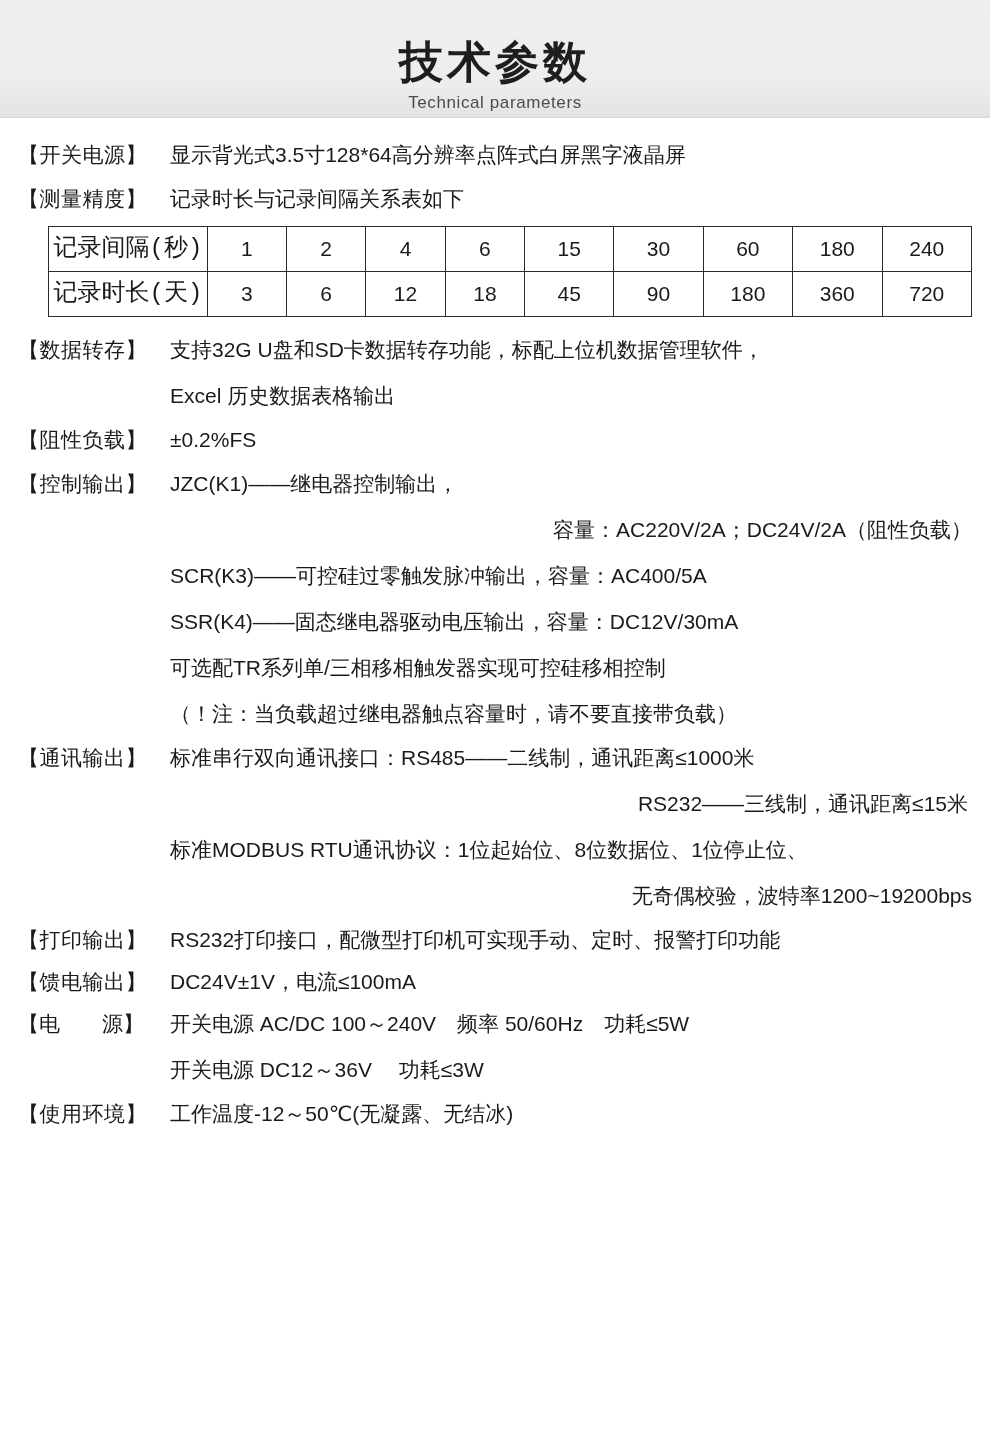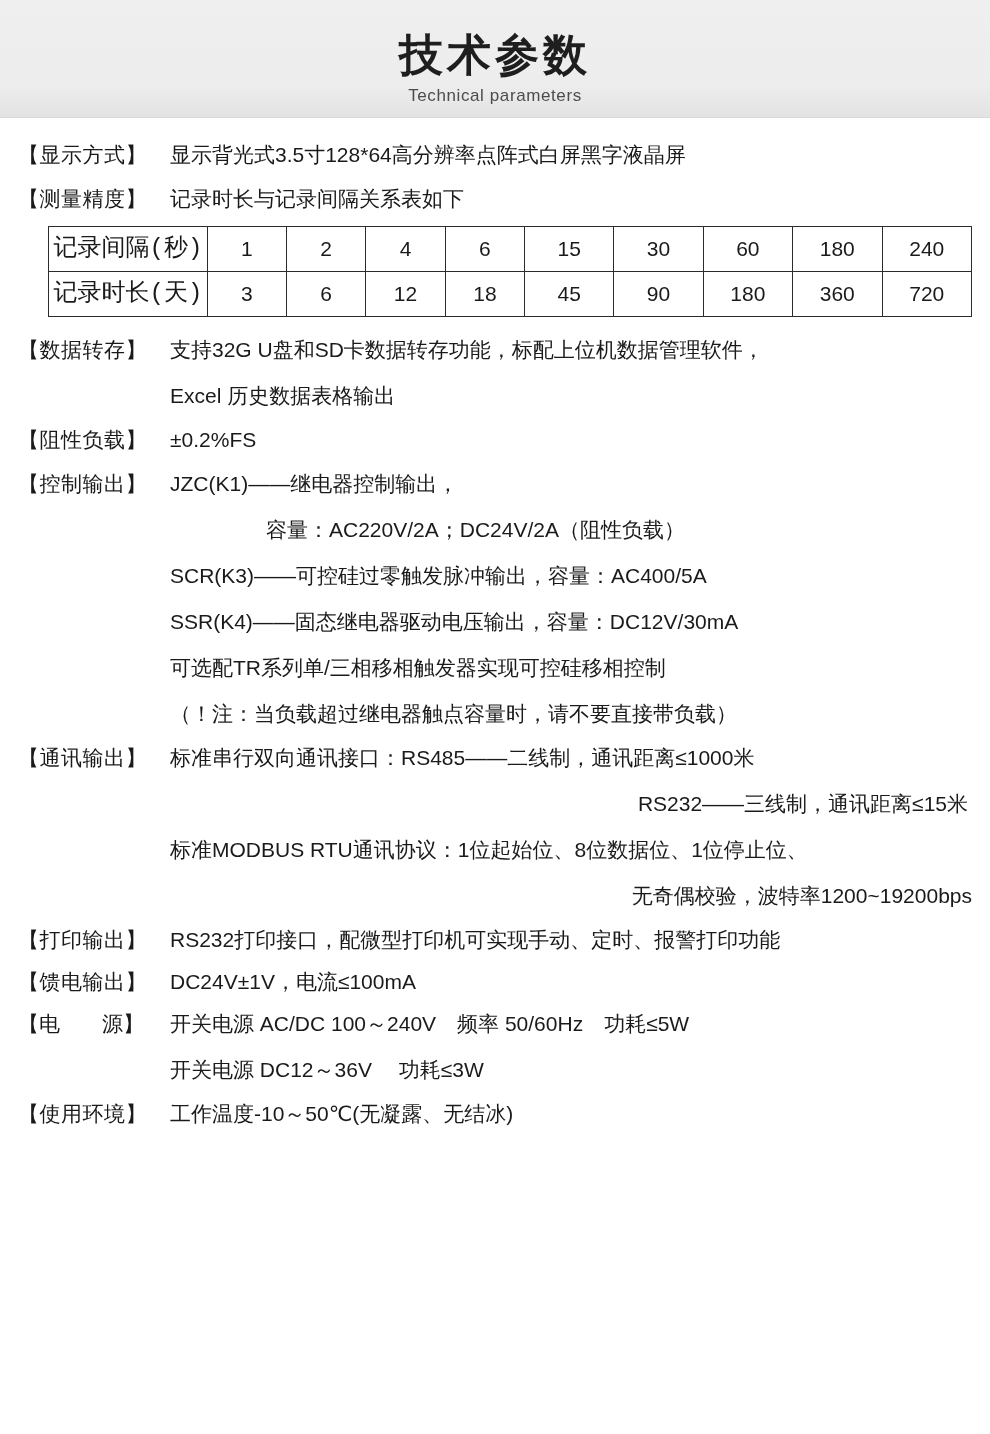--- a/index.html
+++ b/index.html
@@ -19,21 +19,21 @@
   .banner {
     width: 990px;
     height: 118px;
     background: linear-gradient(to bottom, #efefef 0%, #ededed 72%, #e3e3e3 100%);
     border-bottom: 1px solid #d9d9d9;
     box-sizing: border-box;
     display: flex;
     flex-direction: column;
     align-items: center;
     justify-content: flex-start;
-    padding-top: 28px;
+    padding-top: 35px;
   }
   .banner-title {
     font-size: 44px;
     font-weight: 700;
     letter-spacing: 4px;
     color: #1e1e1e;
     line-height: 54px;
   }
   .banner-sub {
     font-size: 17px;
@@ -72,21 +72,21 @@
     padding-left: 12px;
   }
   .value .line {
     display: block;
     margin-bottom: 16px;
     white-space: nowrap;
   }
   .value .line:last-child {
     margin-bottom: 0;
   }
-  .line.indent-1 { padding-left: 96px; }
+  .line.indent-1 { padding-left: 96px; text-align: right; }
   .line.right-align { text-align: right; padding-right: 4px; }
   .line.right-align-2 { text-align: right; padding-right: 0px; }
 
   
   .table-wrap {
     margin: 4px 0 18px 30px;
   }
   table.spec-table {
     border-collapse: collapse;
     table-layout: fixed;
@@ -120,21 +120,21 @@
 <body>
 
 <div class="banner">
   <div class="banner-title">技术参数</div>
   <div class="banner-sub">Technical parameters</div>
 </div>
 
 <div class="content">
 
   <div class="row">
-    <div class="label">【显示方式】</div>
+    <div class="label">【开关电源】</div>
     <div class="value">显示背光式3.5寸128*64高分辨率点阵式白屏黑字液晶屏</div>
   </div>
 
   <div class="row tight">
     <div class="label">【测量精度】</div>
     <div class="value">记录时长与记录间隔关系表如下</div>
   </div>
 
   <div class="table-wrap">
     <table class="spec-table">
@@ -215,16 +215,16 @@
   <div class="row">
     <div class="label spaced">【电　　源】</div>
     <div class="value">
       <span class="line">开关电源 AC/DC 100～240V　频率 50/60Hz　功耗≤5W</span>
       <span class="line">开关电源 DC12～36V　 功耗≤3W</span>
     </div>
   </div>
 
   <div class="row">
     <div class="label">【使用环境】</div>
-    <div class="value">工作温度-10～50℃(无凝露、无结冰)</div>
+    <div class="value">工作温度-12～50℃(无凝露、无结冰)</div>
   </div>
 
 </div>
 
 </body></html>

